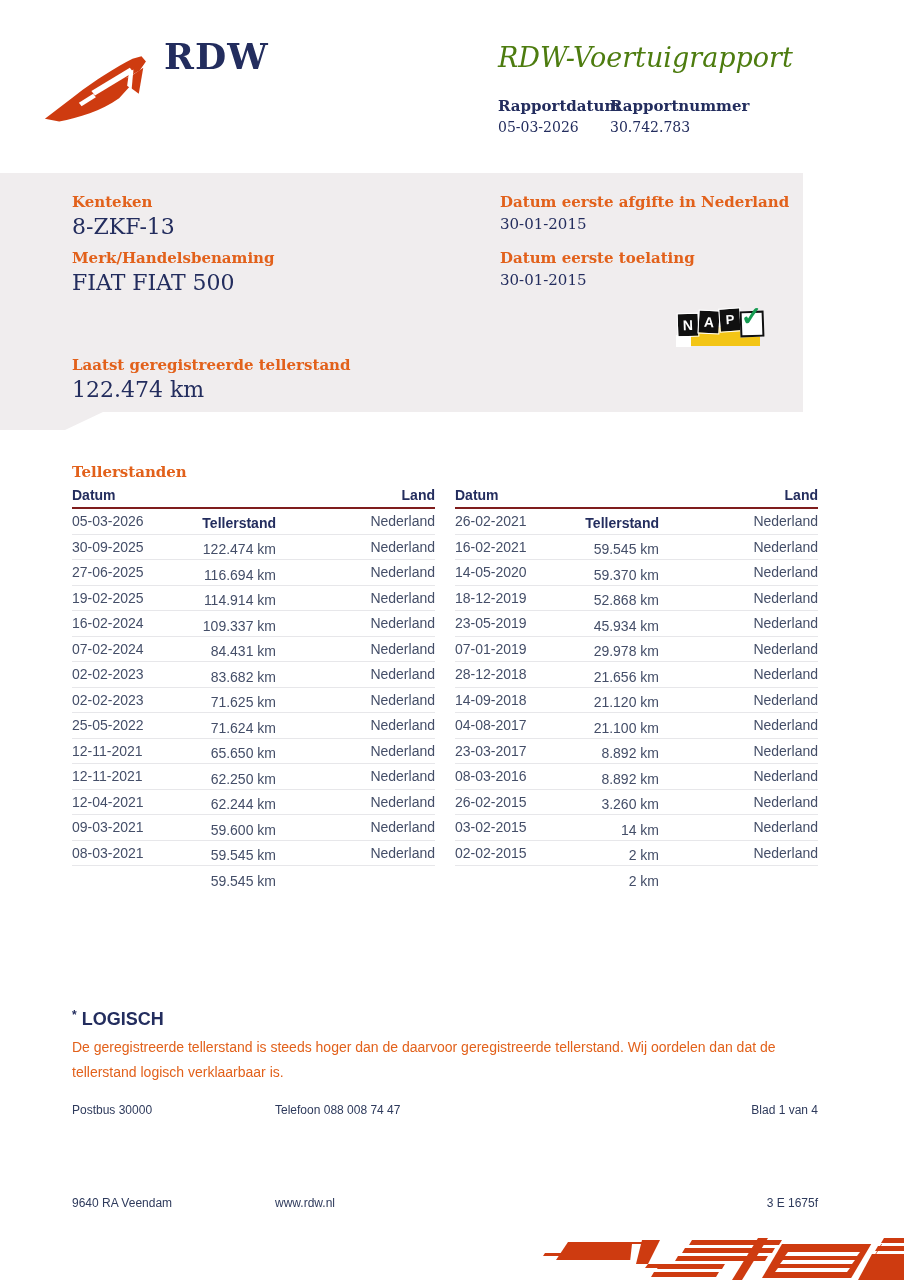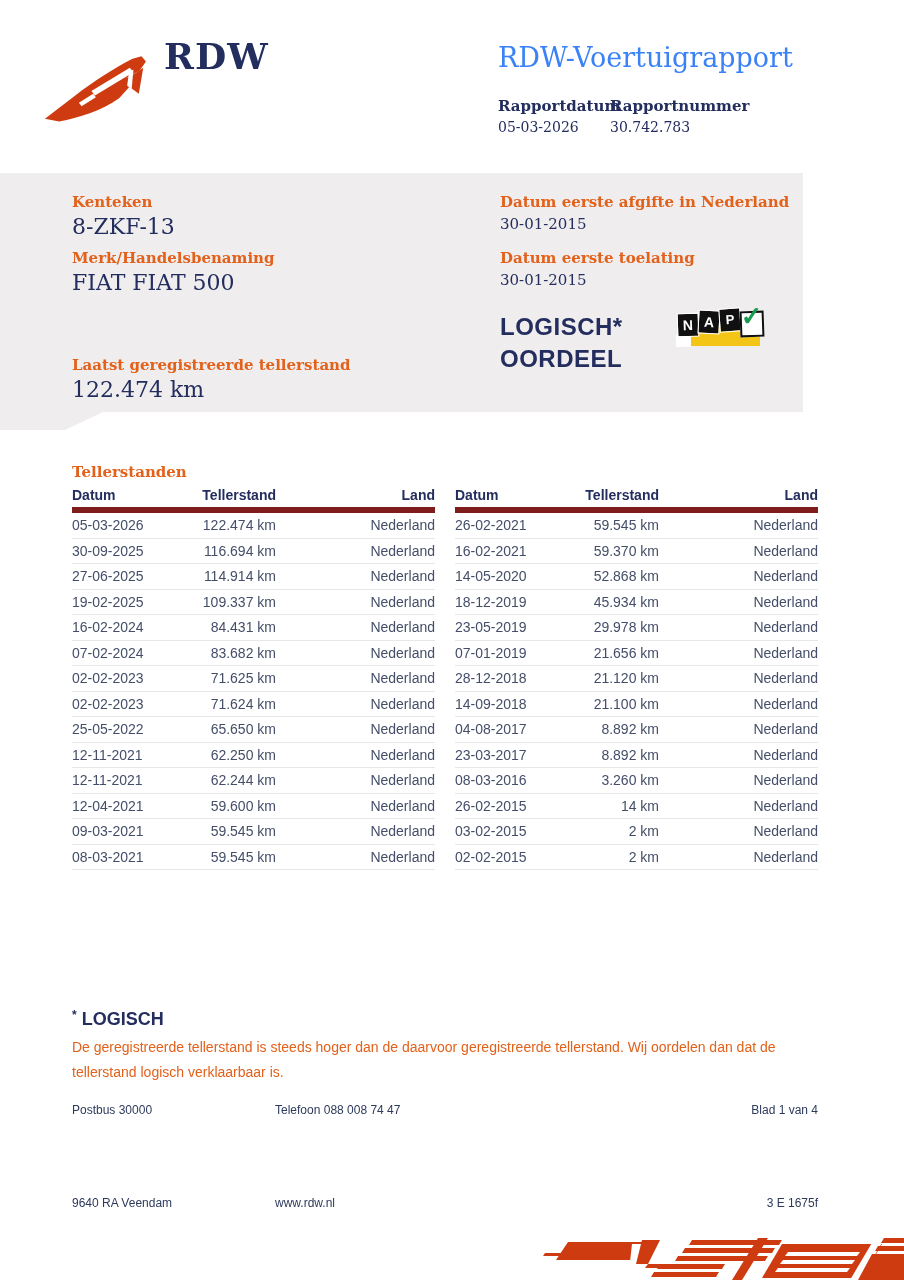--- a/index.html
+++ b/index.html
@@ -9,21 +9,21 @@
     -webkit-font-smoothing:antialiased;
   }
   .abs{position:absolute;}
 
   
   .logo-wrap{left:38px;top:33px;width:230px;height:92px;}
   .logo-feather{position:absolute;left:0;top:16px;width:122px;height:76px;}
   .logo-text{position:absolute;left:126px;top:2px;font-family:"DejaVu Serif",serif;
     font-size:36px;font-weight:600;color:#232D5E;letter-spacing:1px;}
   .report-title{left:498px;top:42px;font-family:"DejaVu Serif",serif;
-    font-size:27px;color:#3b82f6;font-weight:500;}
+    font-size:27px;color:#4d7c0f;font-weight:500;font-style:italic;}
   .hdr-label{font-family:"DejaVu Serif",serif;font-weight:bold;font-size:15px;color:#232D5E;}
   .hdr-value{font-family:"DejaVu Serif",serif;font-size:14px;color:#232D5E;}
   .hl1{left:498px;top:97px;} .hl2{left:610px;top:97px;}
   .hv1{left:498px;top:119px;} .hv2{left:610px;top:119px;}
 
   
   .panel{left:0;top:173px;width:803px;height:257px;background:#F0EDEE;
     clip-path:polygon(0 0,803px 0,803px 239px,103px 239px,65px 257px,0 257px);}
   .p-label{position:absolute;font-family:"DejaVu Serif",serif;font-weight:bold;
     font-size:15px;color:#E2611B;}
@@ -44,25 +44,25 @@
   .nap-check{position:absolute;left:64px;top:2px;width:20px;height:22px;background:#ffffff;
     border:2px solid #101010;transform:rotate(-2deg);}
   .nap-check span{position:absolute;left:-1px;top:-12px;font-size:26px;font-weight:900;
     color:#169B51;}
 
   
   .section-title{left:72px;top:463px;font-family:"DejaVu Serif",serif;font-weight:bold;
     font-size:15px;color:#E2611B;}
   .mtable{position:absolute;top:486px;width:363px;}
   .mtable.left{left:72px;} .mtable.right{left:455px;}
-  .thead{display:flex;height:21px;line-height:19px;border-bottom:6px solid #7f1d1d;
+  .thead{display:flex;height:21px;line-height:19px;border-bottom:2px solid #7f1d1d;
     font-weight:bold;font-size:14px;color:#232D5E;}
   .trow{display:flex;height:24.5px;line-height:24.5px;border-bottom:1px solid #E7E7EA;
     font-size:14px;color:#444E68;}
-  .c1{width:112px;} .c2{width:92px;text-align:right;} .c3{flex:1;text-align:right;}
+  .c1{width:112px;} .c2{width:92px;text-align:right;margin-top:28px;} .c3{flex:1;text-align:right;}
 
   
   .footnote-title{left:72px;top:1008px;font-size:18px;font-weight:bold;color:#232D5E;}
   .footnote-title .mark{font-size:12px;vertical-align:6px;margin-right:5px;font-weight:bold;}
   .footnote-text{left:72px;top:1035px;width:705px;font-size:14px;line-height:25px;
     color:#E2611B;}
 
   
   .foot{font-size:12px;color:#2E3A5C;}
   .f-c1{left:72px;} .f-c2{left:275px;} .f-c3{right:86px;text-align:right;}
@@ -97,24 +97,20 @@
   <div class="p-label" style="left:72px;top:76px">Merk/Handelsbenaming</div>
   <div class="p-big" style="left:72px;top:97px">FIAT FIAT 500</div>
   <div class="p-label" style="left:72px;top:183px">Laatst geregistreerde tellerstand</div>
   <div class="p-big" style="left:72px;top:204px">122.474 km</div>
 
   <div class="p-label" style="left:500px;top:20px">Datum eerste afgifte in Nederland</div>
   <div class="p-small" style="left:500px;top:42px">30-01-2015</div>
   <div class="p-label" style="left:500px;top:76px">Datum eerste toelating</div>
   <div class="p-small" style="left:500px;top:98px">30-01-2015</div>
 
-  <div class="oordeel">
-    <div>LOGISCH*</div>
-    <div>OORDEEL</div>
-  </div>
 
   <div class="nap">
     <div class="nap-yellow"></div>
     <div class="nap-notch"></div>
     <div class="nap-tile nap-n">N</div>
     <div class="nap-tile nap-a">A</div>
     <div class="nap-tile nap-p">P</div>
     <div class="nap-check">
       <span>✓</span>
     </div>

